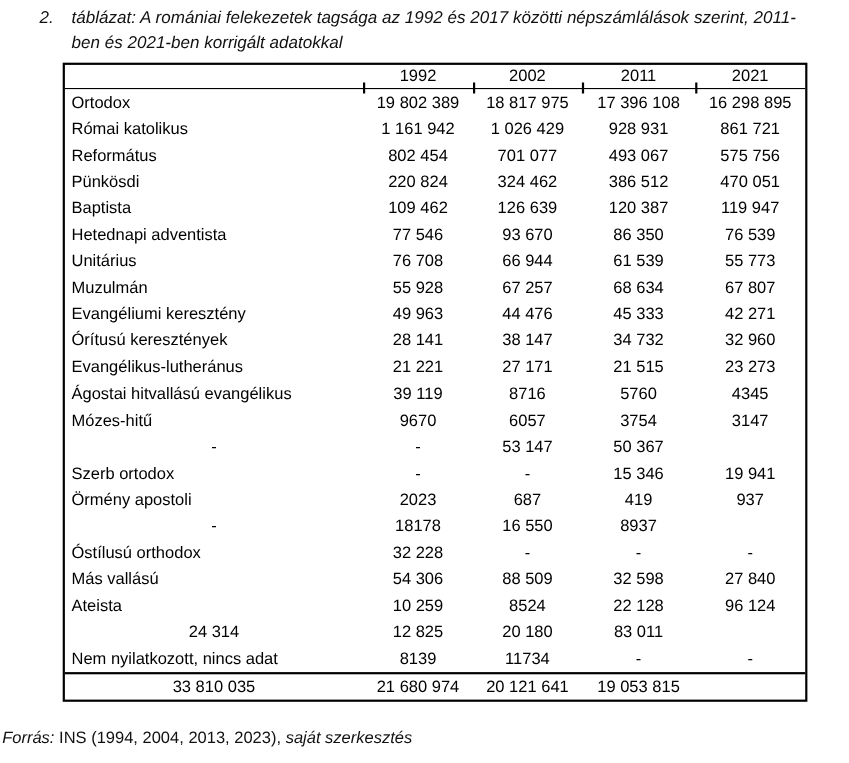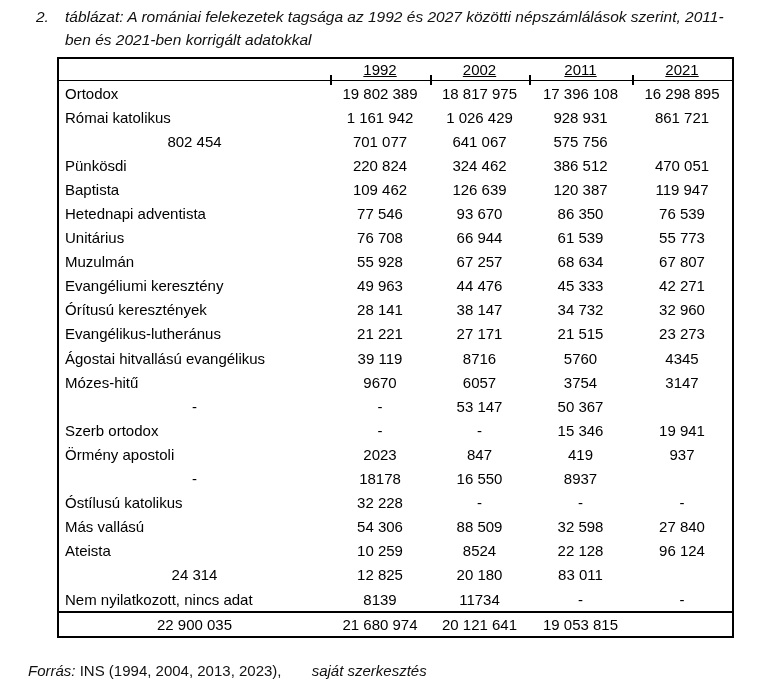--- a/index.html
+++ b/index.html
@@ -41,21 +41,21 @@
     display: grid;
     grid-template-columns: 271px 100px 99px 103px 100px;
     align-items: center;
     height: 24.1px;
   }
   .t-row.header { height: 21px; border-bottom: 1.5px solid #000; }
   .t-row.total  { height: 23px; border-top: 2px solid #000; }
   .cell { font-size: 15px; white-space: nowrap; overflow: visible; }
   .cell.label { text-align: left; padding-left: 6px; }
   .cell.num   { text-align: center; }
-  .cell.head  { text-align: center; font-size: 15px; text-decoration: underline; }
+  .cell.head  { text-align: center; font-size: 15px; }
 
   
   .tick {
     position: absolute;
     width: 2px; height: 10px;
     background: #000;
     top: 16px;
   }
   .tick.t1 { left: 271px; }
   .tick.t2 { left: 371px; }
@@ -63,30 +63,30 @@
   .tick.t4 { left: 573px; }
 
   
   .source {
     position: absolute;
     top: 662px; left: 2px;
     font-size: 15px;
     color: #111;
     white-space: nowrap;
   }
-  .source .it { font-style: italic; margin-left: 26px; }
+  .source .it { font-style: italic; }
 </style>
 </head>
 <body>
 
 <div class="page">
 
   <div class="caption">
     <span class="cap-num">2.</span>
-    <span class="cap-text">táblázat: A romániai felekezetek tagsága az 1992 és 2027 közötti népszámlálások szerint, 2011-ben és 2021-ben korrigált adatokkal</span>
+    <span class="cap-text">táblázat: A romániai felekezetek tagsága az 1992 és 2017 közötti népszámlálások szerint, 2011-ben és 2021-ben korrigált adatokkal</span>
   </div>
 
   <div class="tbl">
     <div class="t-row header">
       <div class="cell label"></div>
       <div class="cell head">1992</div>
       <div class="cell head">2002</div>
       <div class="cell head">2011</div>
       <div class="cell head">2021</div>
     </div>
@@ -105,23 +105,24 @@
           <div class="cell num">16 298 895</div>
         </div>
         <div class="t-row">
           <div class="cell label">Római katolikus</div>
           <div class="cell num">1 161 942</div>
           <div class="cell num">1 026 429</div>
           <div class="cell num">928 931</div>
           <div class="cell num">861 721</div>
         </div>
         <div class="t-row">
+          <div class="cell label">Református</div>
           <div class="cell num">802 454</div>
           <div class="cell num">701 077</div>
-          <div class="cell num">641 067</div>
+          <div class="cell num">493 067</div>
           <div class="cell num">575 756</div>
         </div>
         <div class="t-row">
           <div class="cell label">Pünkösdi</div>
           <div class="cell num">220 824</div>
           <div class="cell num">324 462</div>
           <div class="cell num">386 512</div>
           <div class="cell num">470 051</div>
         </div>
         <div class="t-row">
@@ -196,32 +197,32 @@
         <div class="t-row">
           <div class="cell label">Szerb ortodox</div>
           <div class="cell num">-</div>
           <div class="cell num">-</div>
           <div class="cell num">15 346</div>
           <div class="cell num">19 941</div>
         </div>
         <div class="t-row">
           <div class="cell label">Örmény apostoli</div>
           <div class="cell num">2023</div>
-          <div class="cell num">847</div>
+          <div class="cell num">687</div>
           <div class="cell num">419</div>
           <div class="cell num">937</div>
         </div>
         <div class="t-row">
           <div class="cell num">-</div>
           <div class="cell num">18178</div>
           <div class="cell num">16 550</div>
           <div class="cell num">8937</div>
         </div>
         <div class="t-row">
-          <div class="cell label">Óstílusú katolikus</div>
+          <div class="cell label">Óstílusú orthodox</div>
           <div class="cell num">32 228</div>
           <div class="cell num">-</div>
           <div class="cell num">-</div>
           <div class="cell num">-</div>
         </div>
         <div class="t-row">
           <div class="cell label">Más vallású</div>
           <div class="cell num">54 306</div>
           <div class="cell num">88 509</div>
           <div class="cell num">32 598</div>
@@ -243,21 +244,21 @@
         <div class="t-row">
           <div class="cell label">Nem nyilatkozott, nincs adat</div>
           <div class="cell num">8139</div>
           <div class="cell num">11734</div>
           <div class="cell num">-</div>
           <div class="cell num">-</div>
         </div>
       </div>
 
     <div class="t-row total">
-      <div class="cell num">22 900 035</div>
+      <div class="cell num">33 810 035</div>
       <div class="cell num">21 680 974</div>
       <div class="cell num">20 121 641</div>
       <div class="cell num">19 053 815</div>
     </div>
   </div>
 
   <div class="source">
     <span class="it">Forrás:</span><span> INS (1994, 2004, 2013, 2023), </span><span class="it">saját szerkesztés</span>
   </div>
 

